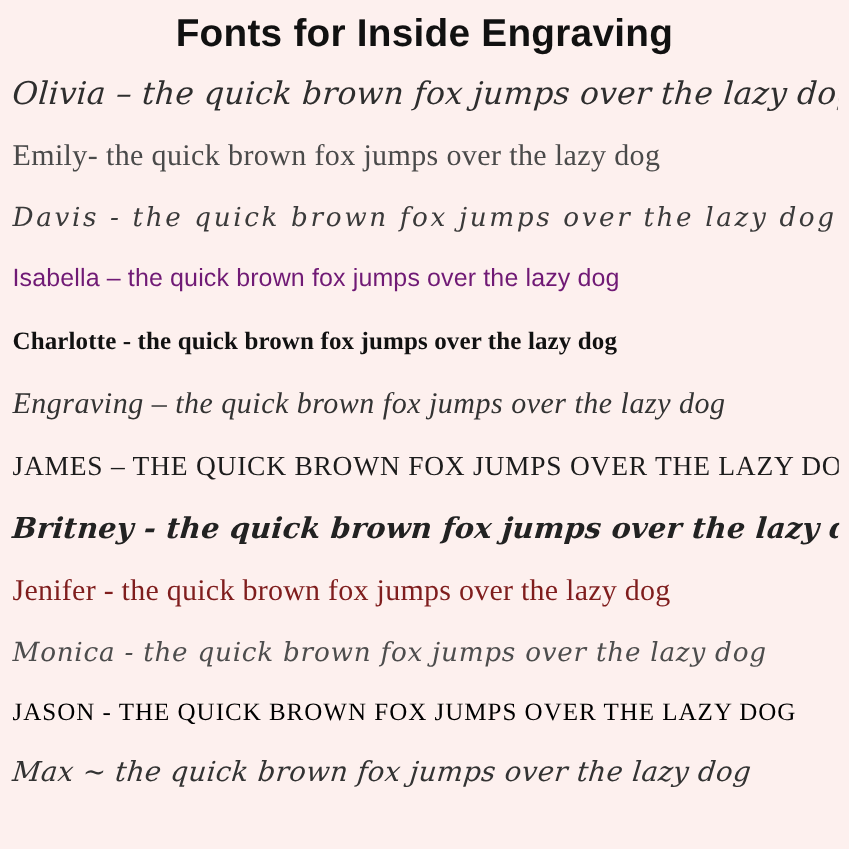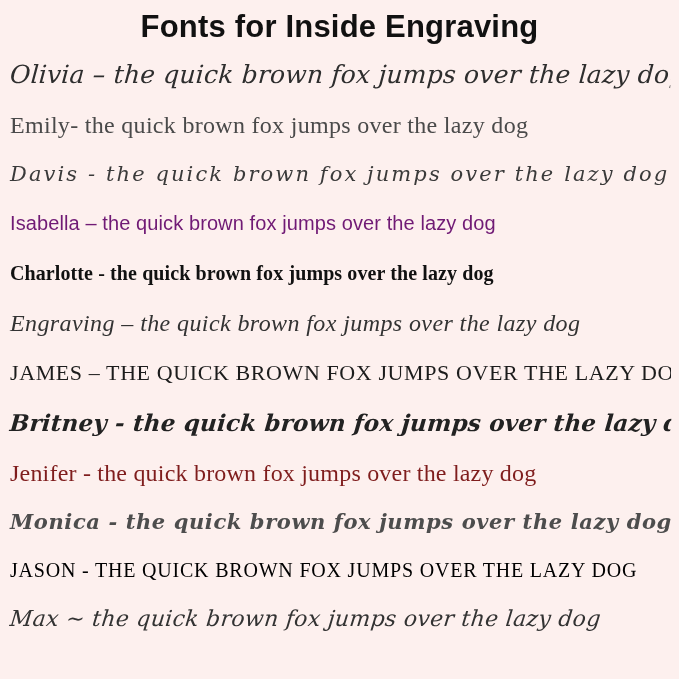--- a/index.html
+++ b/index.html
@@ -123,21 +123,20 @@
     letter-spacing: 0.2px;
     color: #7f1d1d;
   }
   .r9 {
     font-family: "DejaVu Serif", serif;
     font-style: italic;
     font-size: 21px;
     line-height: 48px;
     letter-spacing: 0.6px;
     color: #4d4d4d;
-    font-weight: bold;
   }
   .r10 {
     font-family: "Liberation Serif", serif;
     text-transform: uppercase;
     font-size: 20px;
     line-height: 48px;
     letter-spacing: 0.8px;
     color: #000000;
   }
   .r11 {

